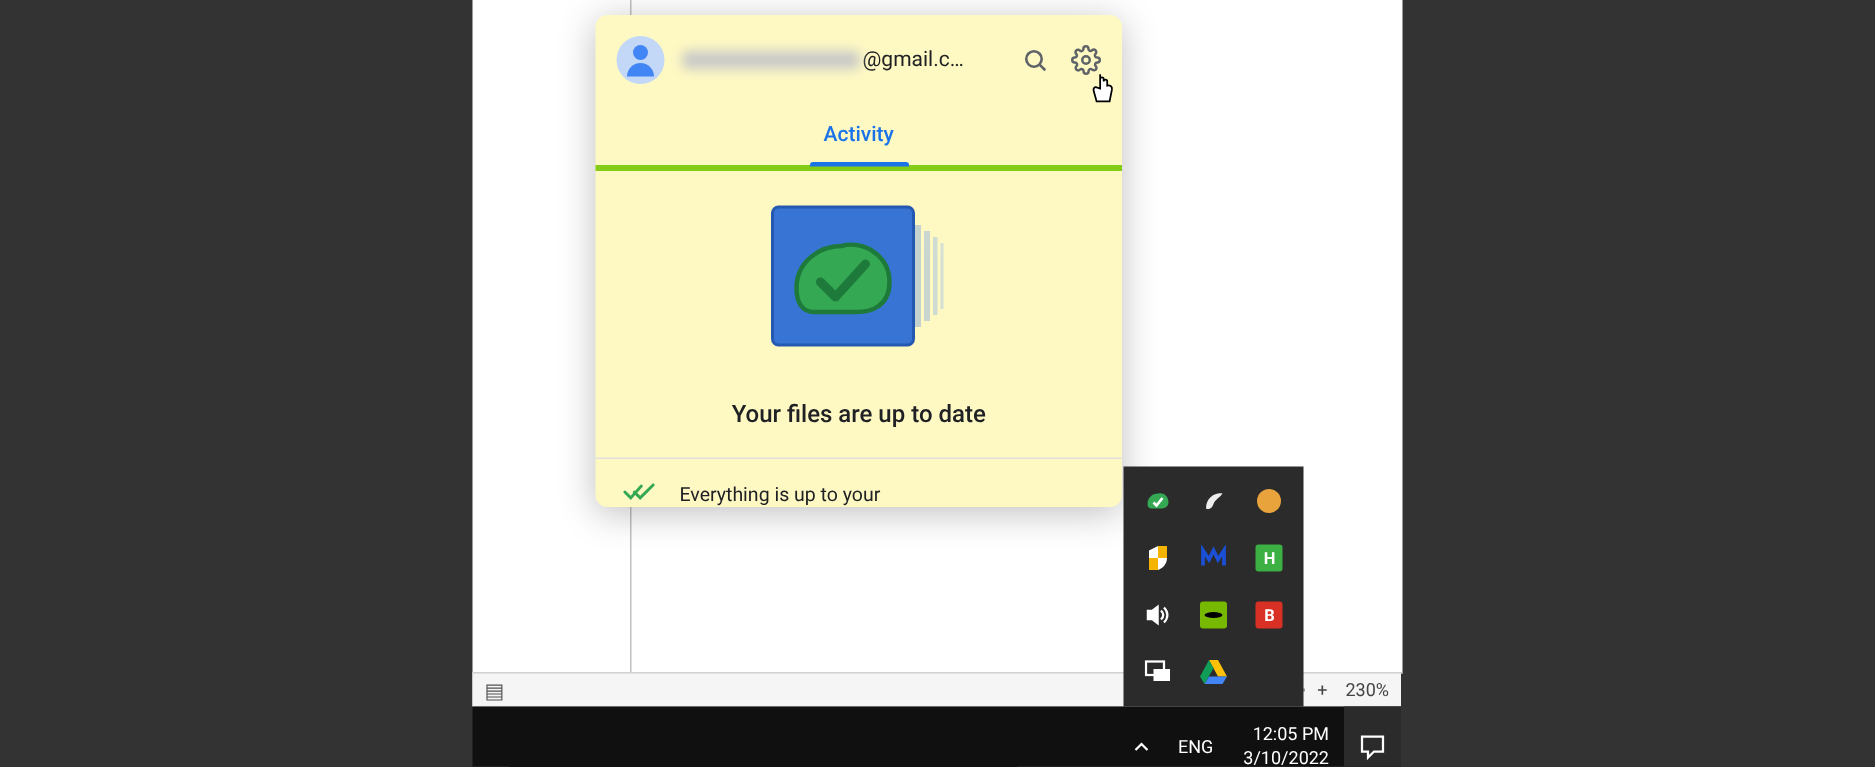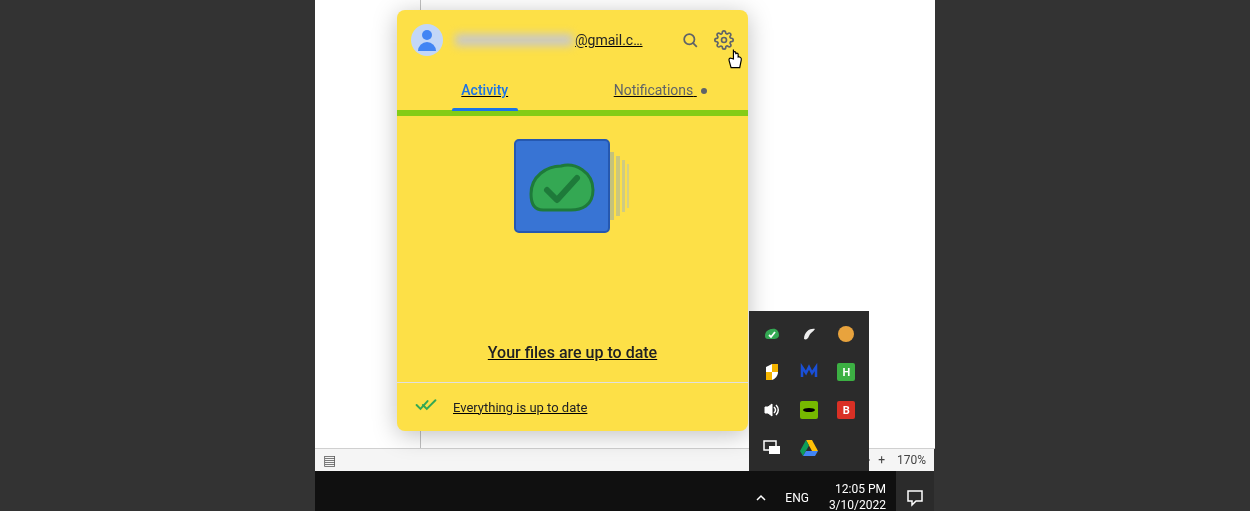--- a/index.html
+++ b/index.html
@@ -50,27 +50,26 @@
     .zoom-bar { display: flex; align-items: center; gap: 8px; }
     .zoom-track {
       width: 50px; height: 2px; background: #999; position: relative;
     }
     .zoom-handle { position: absolute; left: 50%; top: -3px; width: 8px; height: 8px; background: #555; border-radius: 1px;}
     .google-drive-popup {
       position: absolute;
       left: 397px;
       top: 10px;
       width: 351px;
-      height: 421px;
-      background: #fde047;
+      height: 328px;
+      background: #fef9c3;
       border-radius: 8px;
       box-shadow: 0 4px 24px rgba(0,0,0,0.25);
       display: flex;
       flex-direction: column;
-      text-decoration: underline;
     }
     .gd-header {
       display: flex;
       align-items: center;
       padding: 14px 14px 8px 14px;
       gap: 12px;
     }
     .avatar {
       width: 32px; height: 32px; border-radius: 50%;
       background: #c3d7f7;
@@ -96,21 +95,21 @@
     .cursor-pointer {
       position: absolute;
       left: 328px;
       top: 38px;
       font-size: 18px;
       pointer-events: none;
       z-index: 5;
     }
     .tabs {
       display: flex;
-      border-bottom: 6px solid #84cc16;
+      border-bottom: 4px solid #84cc16;
       margin-top: 6px;
       justify-content: space-between;
     }
     .tab {
       flex: 1;
       text-align: center;
       padding: 12px 0;
       font-size: 14px;
       color: #5f6368;
       cursor: pointer;
@@ -213,21 +212,21 @@
 <div class="doc-bottom-bar">
   <span class="bookify" style="position:static;">▤</span>
   <div style="flex:1"></div>
   <div class="zoom-bar">
     <span>–</span>
     <div class="zoom-track">
         <div class="zoom-handle"></div>
       </div>
     <span>+</span>
   </div>
-  <span>170%</span>
+  <span>230%</span>
 </div>
 
 <div class="google-drive-popup">
   <div class="gd-header">
     <div class="avatar">
       <div class="avatar-inner">
         <div class="avatar-head"></div>
         <div class="avatar-body"></div>
       </div>
     </div>
@@ -253,24 +252,20 @@
     </div>
   </div>
   <span class="cursor-pointer">
     <svg width="20" height="22" viewBox="0 0 24 28">
         <path d="M10 2 L10 14 L7 13 C5 12.5 4 14 4.5 16 L7 25 L18 25 L20 15 C20.5 12 18 11 16 11.5 L16 8 C16 6 13 6 13 8 L13 6 C13 4 10 4 10 6 Z" fill="#fff" stroke="#000" stroke-width="1.5"></path>
       </svg>
   </span>
 
   <div class="tabs">
     <div class="tab active">Activity</div>
-    <div class="tab">
-      <span>Notifications</span>
-      <span class="notif-dot"></span>
-    </div>
   </div>
 
   <div class="activity-body">
     <div class="files-illust">
       <svg width="170" height="120" viewBox="0 0 170 120">
         <g opacity="0.35">
             <rect x="108" y="20" width="6" height="76" fill="#4e7fd6"></rect>
             <rect x="116" y="24" width="5" height="68" fill="#5b8be0"></rect>
             <rect x="123" y="28" width="4" height="60" fill="#6a97e8"></rect>
             <rect x="129" y="32" width="3" height="52" fill="#7ba5f0"></rect>
@@ -285,21 +280,21 @@
     <div class="uptodate-title">Your files are up to date</div>
   </div>
 
   <div class="gd-footer">
     <span class="double-check">
       <svg width="22" height="16" viewBox="0 0 28 16">
           <path d="M2 8 L7 13 L16 3" fill="none" stroke="#34a853" stroke-width="2.5" stroke-linecap="round"></path>
           <path d="M10 8 L15 13 L26 2" fill="none" stroke="#34a853" stroke-width="2.5" stroke-linecap="round"></path>
         </svg>
     </span>
-    <span class="footer-text">Everything is up to date</span>
+    <span class="footer-text">Everything is up to your</span>
   </div>
 </div>
 
 <div class="tray-flyout">
   <div class="tray-item">
       <svg width="18" height="18" viewBox="0 0 18 18">
         <path d="M2 11 C2 6 6 4 9 4 C13 3 16 6 16 10 C16 13 13 14 11 14 L5 14 C3 14 2 13 2 11" fill="#34a853"></path>
         <path d="M6 10 L8 12 L12 7" stroke="#fff" stroke-width="1.8" fill="none"></path>
       </svg>
     </div>

